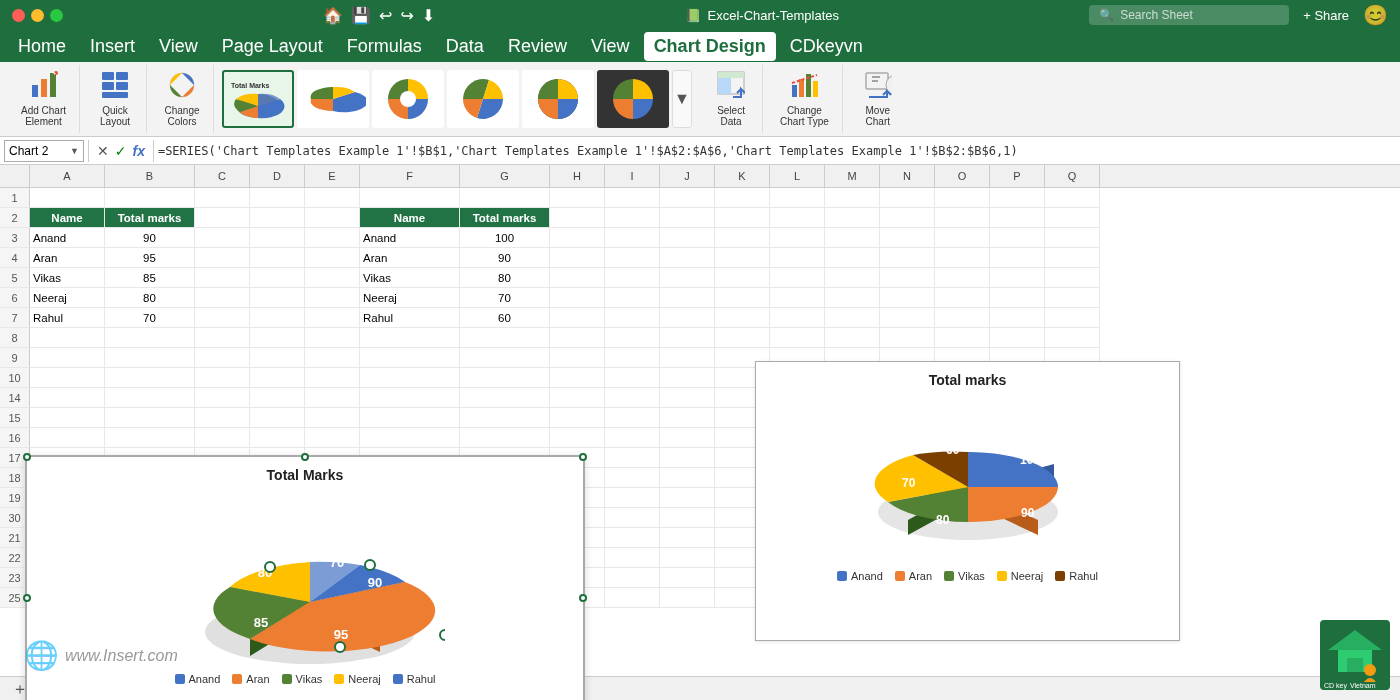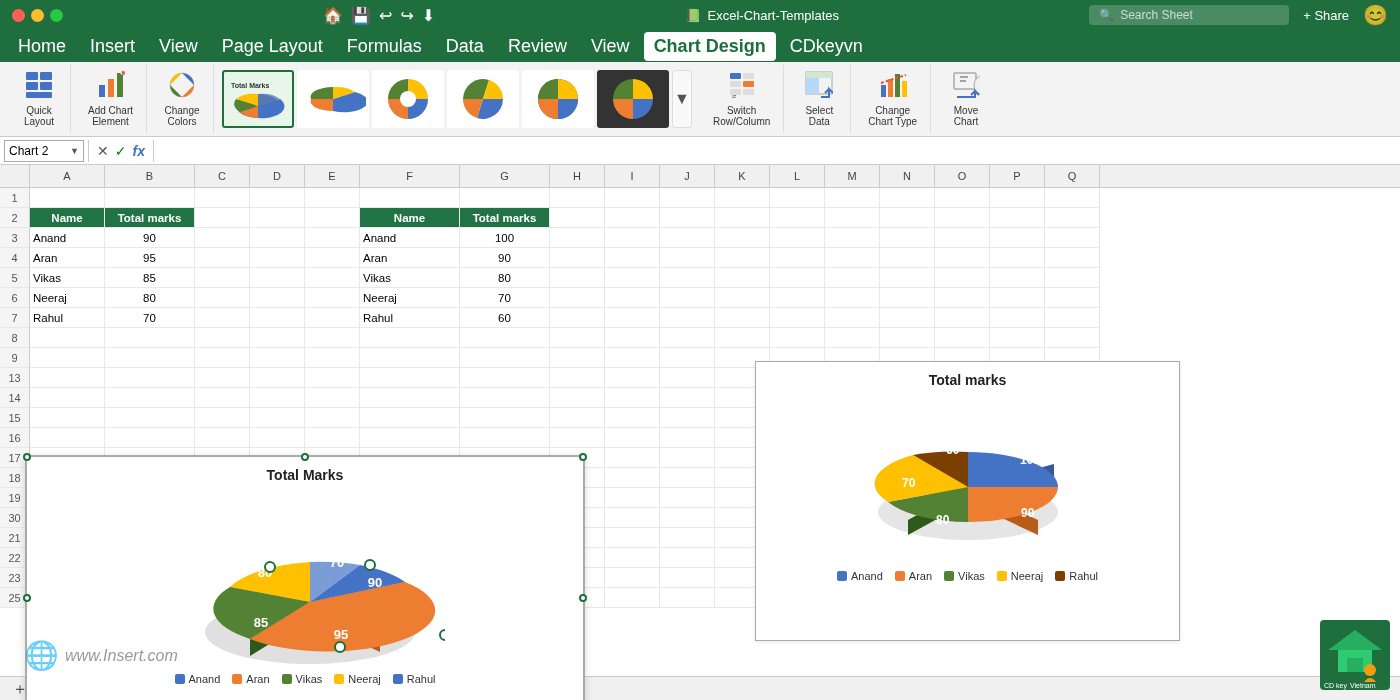--- a/index.html
+++ b/index.html
@@ -258,43 +258,43 @@
   <div class="menu-item active">Chart Design</div>
   <div class="menu-item">CDkeyvn</div>
 </div>
 
 <div id="ribbon">
 
   <div class="ribbon-group">
     <div class="ribbon-btn">
       <span class="icon">
         <svg width="28" height="28" viewBox="0 0 28 28">
+          <rect x="2" y="14" width="6" height="12" fill="#4472C4"></rect>
+          <rect x="11" y="8" width="6" height="18" fill="#ED7D31"></rect>
+          <rect x="20" y="2" width="6" height="24" fill="#548235"></rect>
+          <rect x="24" y="0" width="4" height="4" fill="#e74c3c" rx="2"></rect>
+          <text x="23" y="4" font-size="5" fill="white" font-weight="bold">+</text>
+        </svg>
+      </span>
+      <span class="label">Add Chart<br>Element</span>
+    </div>
+  </div>
+
+  <div class="ribbon-group">
+    <div class="ribbon-btn">
+      <span class="icon">
+        <svg width="28" height="28" viewBox="0 0 28 28">
           <rect x="1" y="1" width="12" height="8" fill="#4472C4" rx="1"></rect>
           <rect x="15" y="1" width="12" height="8" fill="#4472C4" rx="1"></rect>
           <rect x="1" y="11" width="12" height="8" fill="#4472C4" rx="1"></rect>
           <rect x="15" y="11" width="12" height="8" fill="#4472C4" rx="1"></rect>
           <rect x="1" y="21" width="26" height="6" fill="#4472C4" rx="1"></rect>
         </svg>
       </span>
       <span class="label">Quick<br>Layout</span>
-    </div>
-  </div>
-
-  <div class="ribbon-group">
-    <div class="ribbon-btn">
-      <span class="icon">
-        <svg width="28" height="28" viewBox="0 0 28 28">
-          <rect x="2" y="14" width="6" height="12" fill="#4472C4"></rect>
-          <rect x="11" y="8" width="6" height="18" fill="#ED7D31"></rect>
-          <rect x="20" y="2" width="6" height="24" fill="#548235"></rect>
-          <rect x="24" y="0" width="4" height="4" fill="#e74c3c" rx="2"></rect>
-          <text x="23" y="4" font-size="5" fill="white" font-weight="bold">+</text>
-        </svg>
-      </span>
-      <span class="label">Add Chart<br>Element</span>
     </div>
   </div>
 
   <div class="ribbon-group">
     <div class="ribbon-btn">
       <span class="icon">
         <svg width="28" height="28" viewBox="0 0 28 28">
           <circle cx="14" cy="14" r="12" fill="none" stroke="#ccc" stroke-width="1"></circle>
           <path d="M14,2 A12,12 0 0,1 26,14 Z" fill="#4472C4"></path>
           <path d="M26,14 A12,12 0 0,1 14,26 Z" fill="#ED7D31"></path>
@@ -363,36 +363,20 @@
       <svg viewBox="0 0 65 50">
         <path d="M32,25 L52,25 A20,20 0 0,1 32,45 Z" fill="#4472C4"></path>
         <path d="M32,25 L32,45 A20,20 0 0,1 12,25 Z" fill="#ED7D31"></path>
         <path d="M32,25 L12,25 A20,20 0 0,1 32,5 Z" fill="#548235"></path>
         <path d="M32,25 L32,5 A20,20 0 0,1 52,25 Z" fill="#FFC000"></path>
       </svg>
     </div>
     <div class="thumb-more">▼</div>
   </div>
 
-  <div class="ribbon-group">
-    <div class="ribbon-btn">
-      <span class="icon">
-        <svg width="28" height="28" viewBox="0 0 28 28">
-          <rect x="2" y="2" width="11" height="6" fill="#4472C4" rx="1"></rect>
-          <rect x="2" y="10" width="11" height="6" fill="#ddd" rx="1"></rect>
-          <rect x="2" y="18" width="11" height="6" fill="#ddd" rx="1"></rect>
-          <rect x="15" y="2" width="11" height="6" fill="#ddd" rx="1"></rect>
-          <rect x="15" y="10" width="11" height="6" fill="#ED7D31" rx="1"></rect>
-          <rect x="15" y="18" width="11" height="6" fill="#ddd" rx="1"></rect>
-          <text x="4" y="27" font-size="5" fill="#555">⇄</text>
-        </svg>
-      </span>
-      <span class="label">Switch<br>Row/Column</span>
-    </div>
-  </div>
 
   <div class="ribbon-group">
     <div class="ribbon-btn">
       <span class="icon">
         <svg width="28" height="28" viewBox="0 0 28 28">
           <rect x="1" y="1" width="26" height="22" fill="none" stroke="#aaa" stroke-width="1"></rect>
           <rect x="1" y="1" width="26" height="6" fill="#d0e8d0"></rect>
           <rect x="1" y="7" width="13" height="5" fill="#b8d8f8"></rect>
           <rect x="1" y="12" width="13" height="5" fill="#b8d8f8"></rect>
           <rect x="1" y="17" width="13" height="6" fill="#b8d8f8"></rect>
@@ -438,20 +422,21 @@
     <span>Chart 2</span>
     <span style="font-size:9px;color:#555;">▼</span>
   </div>
   <div class="formula-divider"></div>
   <div class="formula-icons">
     <span class="formula-icon-btn">✕</span>
     <span class="formula-icon-btn" style="color:green;">✓</span>
     <span class="formula-icon-btn" style="font-style:italic;font-weight:bold;color:#4472C4;">fx</span>
   </div>
   <div class="formula-divider"></div>
+  <input id="formula-input" type="text" value="=SERIES('Chart Templates Example 1'!$B$1,'Chart Templates Example 1'!$A$2:$A$6,'Chart Templates Example 1'!$B$2:$B$6,1)" style="">
 </div>
 
 <div style="position:relative; flex:1;">
 
   <div id="sheet-area">
     <div id="col-headers">
       <div class="row-num-header"></div>
 
     <div class="col-header" style="width: 75px; min-width: 75px;">A</div>
         <div class="col-header" style="width: 90px; min-width: 90px;">B</div>
@@ -647,21 +632,21 @@
           <div class="cell" style="width: 55px; min-width: 55px;"></div>
           <div class="cell" style="width: 55px; min-width: 55px;"></div>
           <div class="cell" style="width: 55px; min-width: 55px;"></div>
           <div class="cell" style="width: 55px; min-width: 55px;"></div>
           <div class="cell" style="width: 55px; min-width: 55px;"></div>
           <div class="cell" style="width: 55px; min-width: 55px;"></div>
           <div class="cell" style="width: 55px; min-width: 55px;"></div>
           <div class="cell" style="width: 55px; min-width: 55px;"></div>
         </div>
         <div class="grid-row">
-          <div class="row-num">13</div>
+          <div class="row-num">10</div>
           <div class="cell" style="width: 75px; min-width: 75px;"></div>
           <div class="cell" style="width: 90px; min-width: 90px;"></div>
           <div class="cell" style="width: 55px; min-width: 55px;"></div>
           <div class="cell" style="width: 55px; min-width: 55px;"></div>
           <div class="cell" style="width: 55px; min-width: 55px;"></div>
           <div class="cell" style="width: 100px; min-width: 100px;"></div>
           <div class="cell" style="width: 90px; min-width: 90px;"></div>
           <div class="cell" style="width: 55px; min-width: 55px;"></div>
           <div class="cell" style="width: 55px; min-width: 55px;"></div>
           <div class="cell" style="width: 55px; min-width: 55px;"></div>

